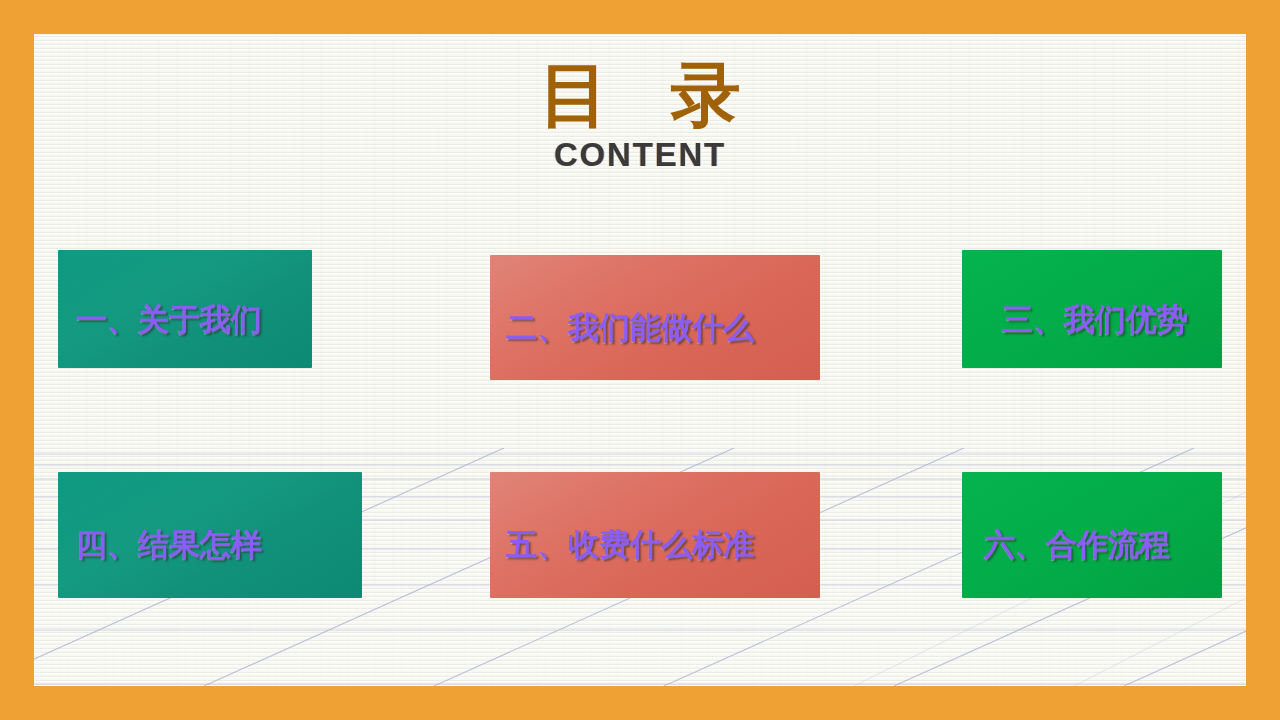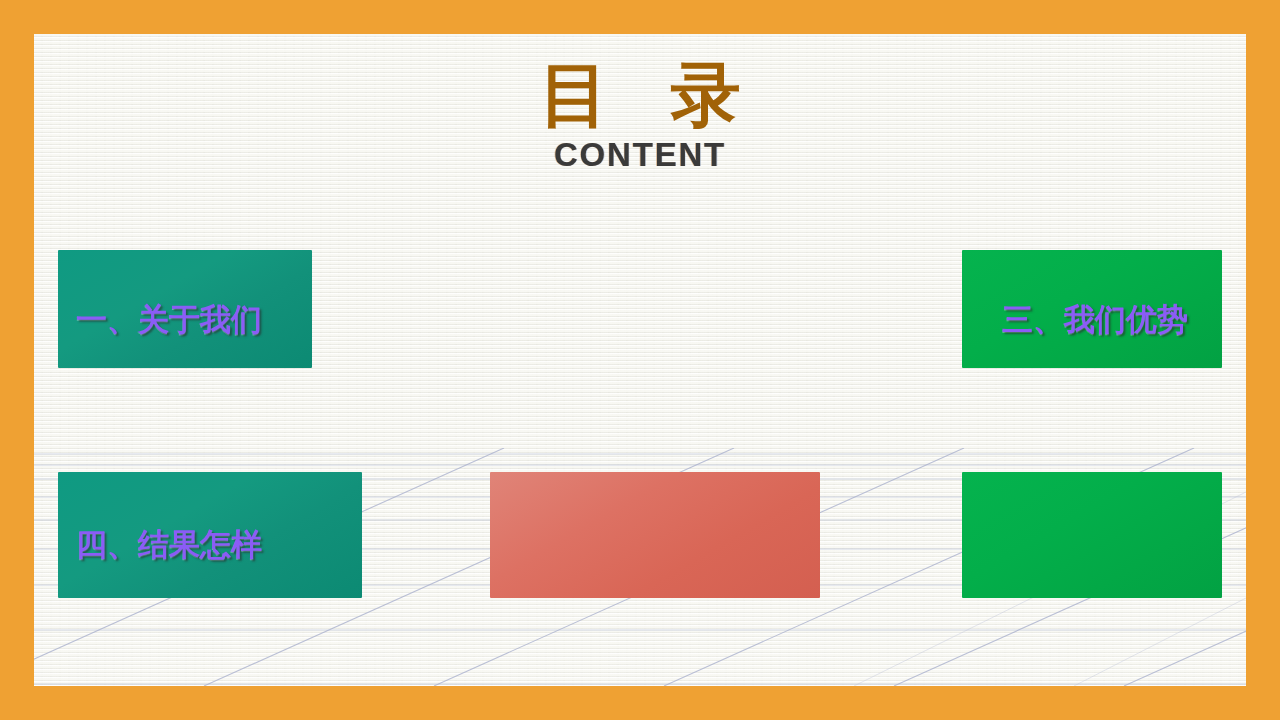--- a/index.html
+++ b/index.html
@@ -173,33 +173,39 @@
     <div id="header">
       <div id="slide-title">目 录</div>
       <div id="slide-subtitle">CONTENT</div>
     </div>
 
     <div class="chapter-box" style="left:24px; top:216px; width:254px; height:118px;">
       <div class="face plate-teal"></div>
       <div class="chapter-label" style="font-size:31px; padding-left:18px; padding-top:22px;">一、关于我们</div>
     </div>
 
+    <div class="chapter-box" style="left:456px; top:221px; width:330px; height:125px;">
+      <div class="face plate-salmon"></div>
+      <div class="chapter-label" style="font-size:31px; padding-left:16px; padding-top:20px;">二、我们能做什么</div>
+    </div>
 
     <div class="chapter-box" style="left:928px; top:216px; width:260px; height:118px;">
       <div class="face plate-green"></div>
       <div class="chapter-label" style="font-size:31px; padding-left:40px; padding-top:22px;">三、我们优势</div>
     </div>
 
     <div class="chapter-box" style="left:24px; top:438px; width:304px; height:126px;">
       <div class="face plate-teal"></div>
       <div class="chapter-label" style="font-size:31px; padding-left:18px; padding-top:20px;">四、结果怎样</div>
     </div>
 
     <div class="chapter-box" style="left:456px; top:438px; width:330px; height:126px;">
       <div class="face plate-salmon"></div>
+      <div class="chapter-label" style="font-size:31px; padding-left:16px; padding-top:20px;">五、收费什么标准</div>
     </div>
 
     <div class="chapter-box" style="left:928px; top:438px; width:260px; height:126px;">
       <div class="face plate-green"></div>
+      <div class="chapter-label" style="font-size:31px; padding-left:22px; padding-top:20px;">六、合作流程</div>
     </div>
 
   </div>
 </div>
 
 </body></html>

